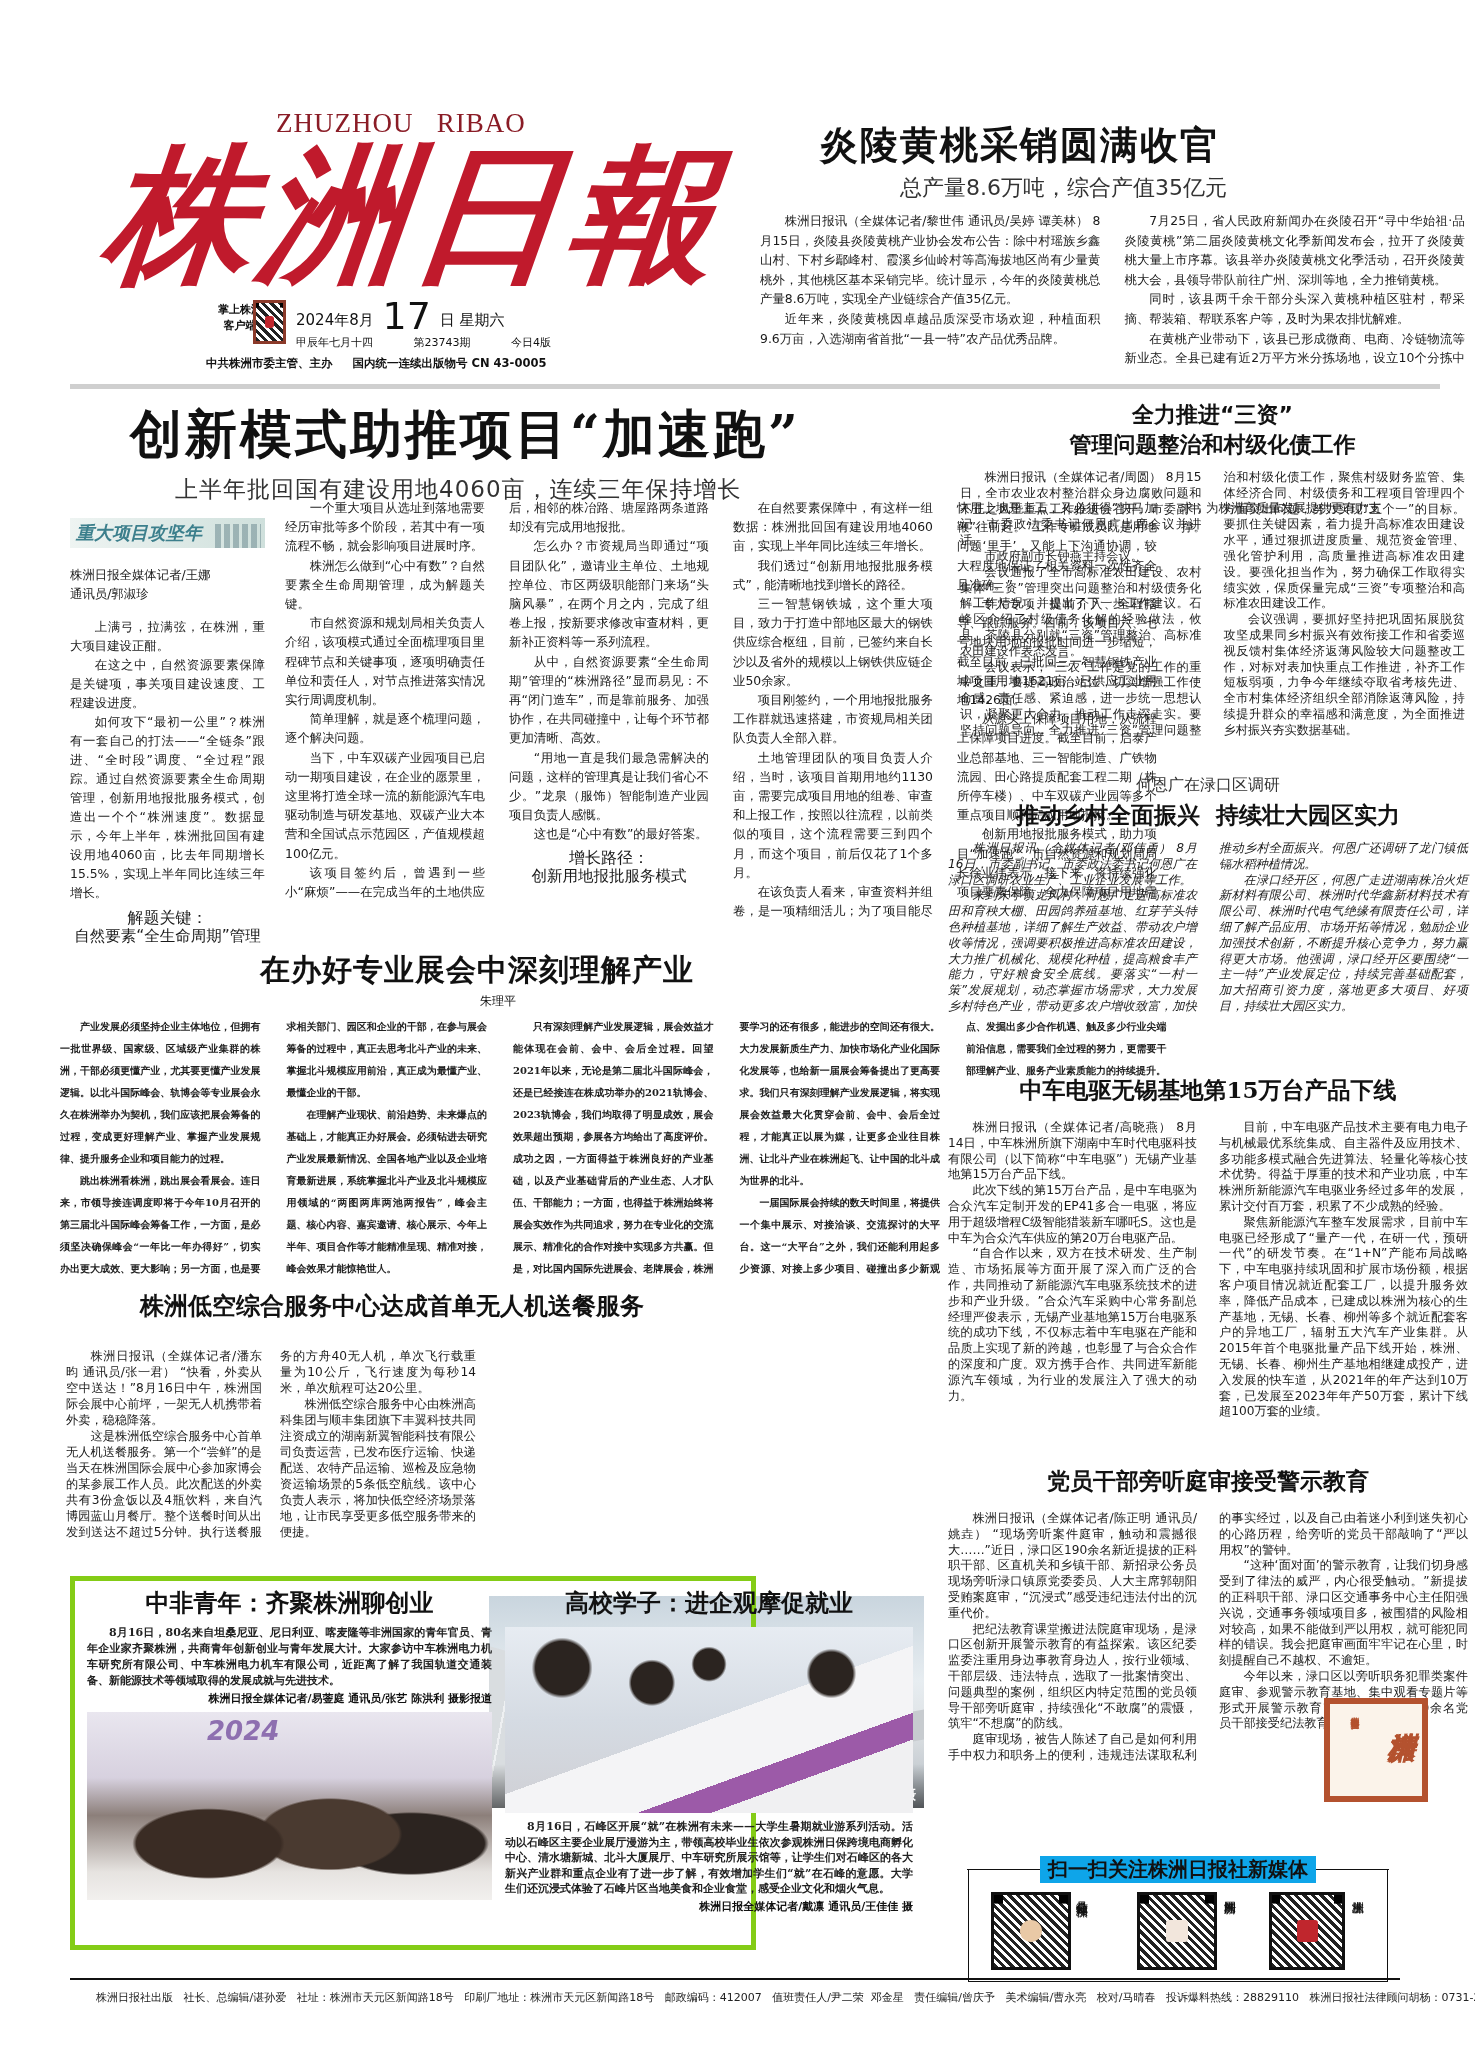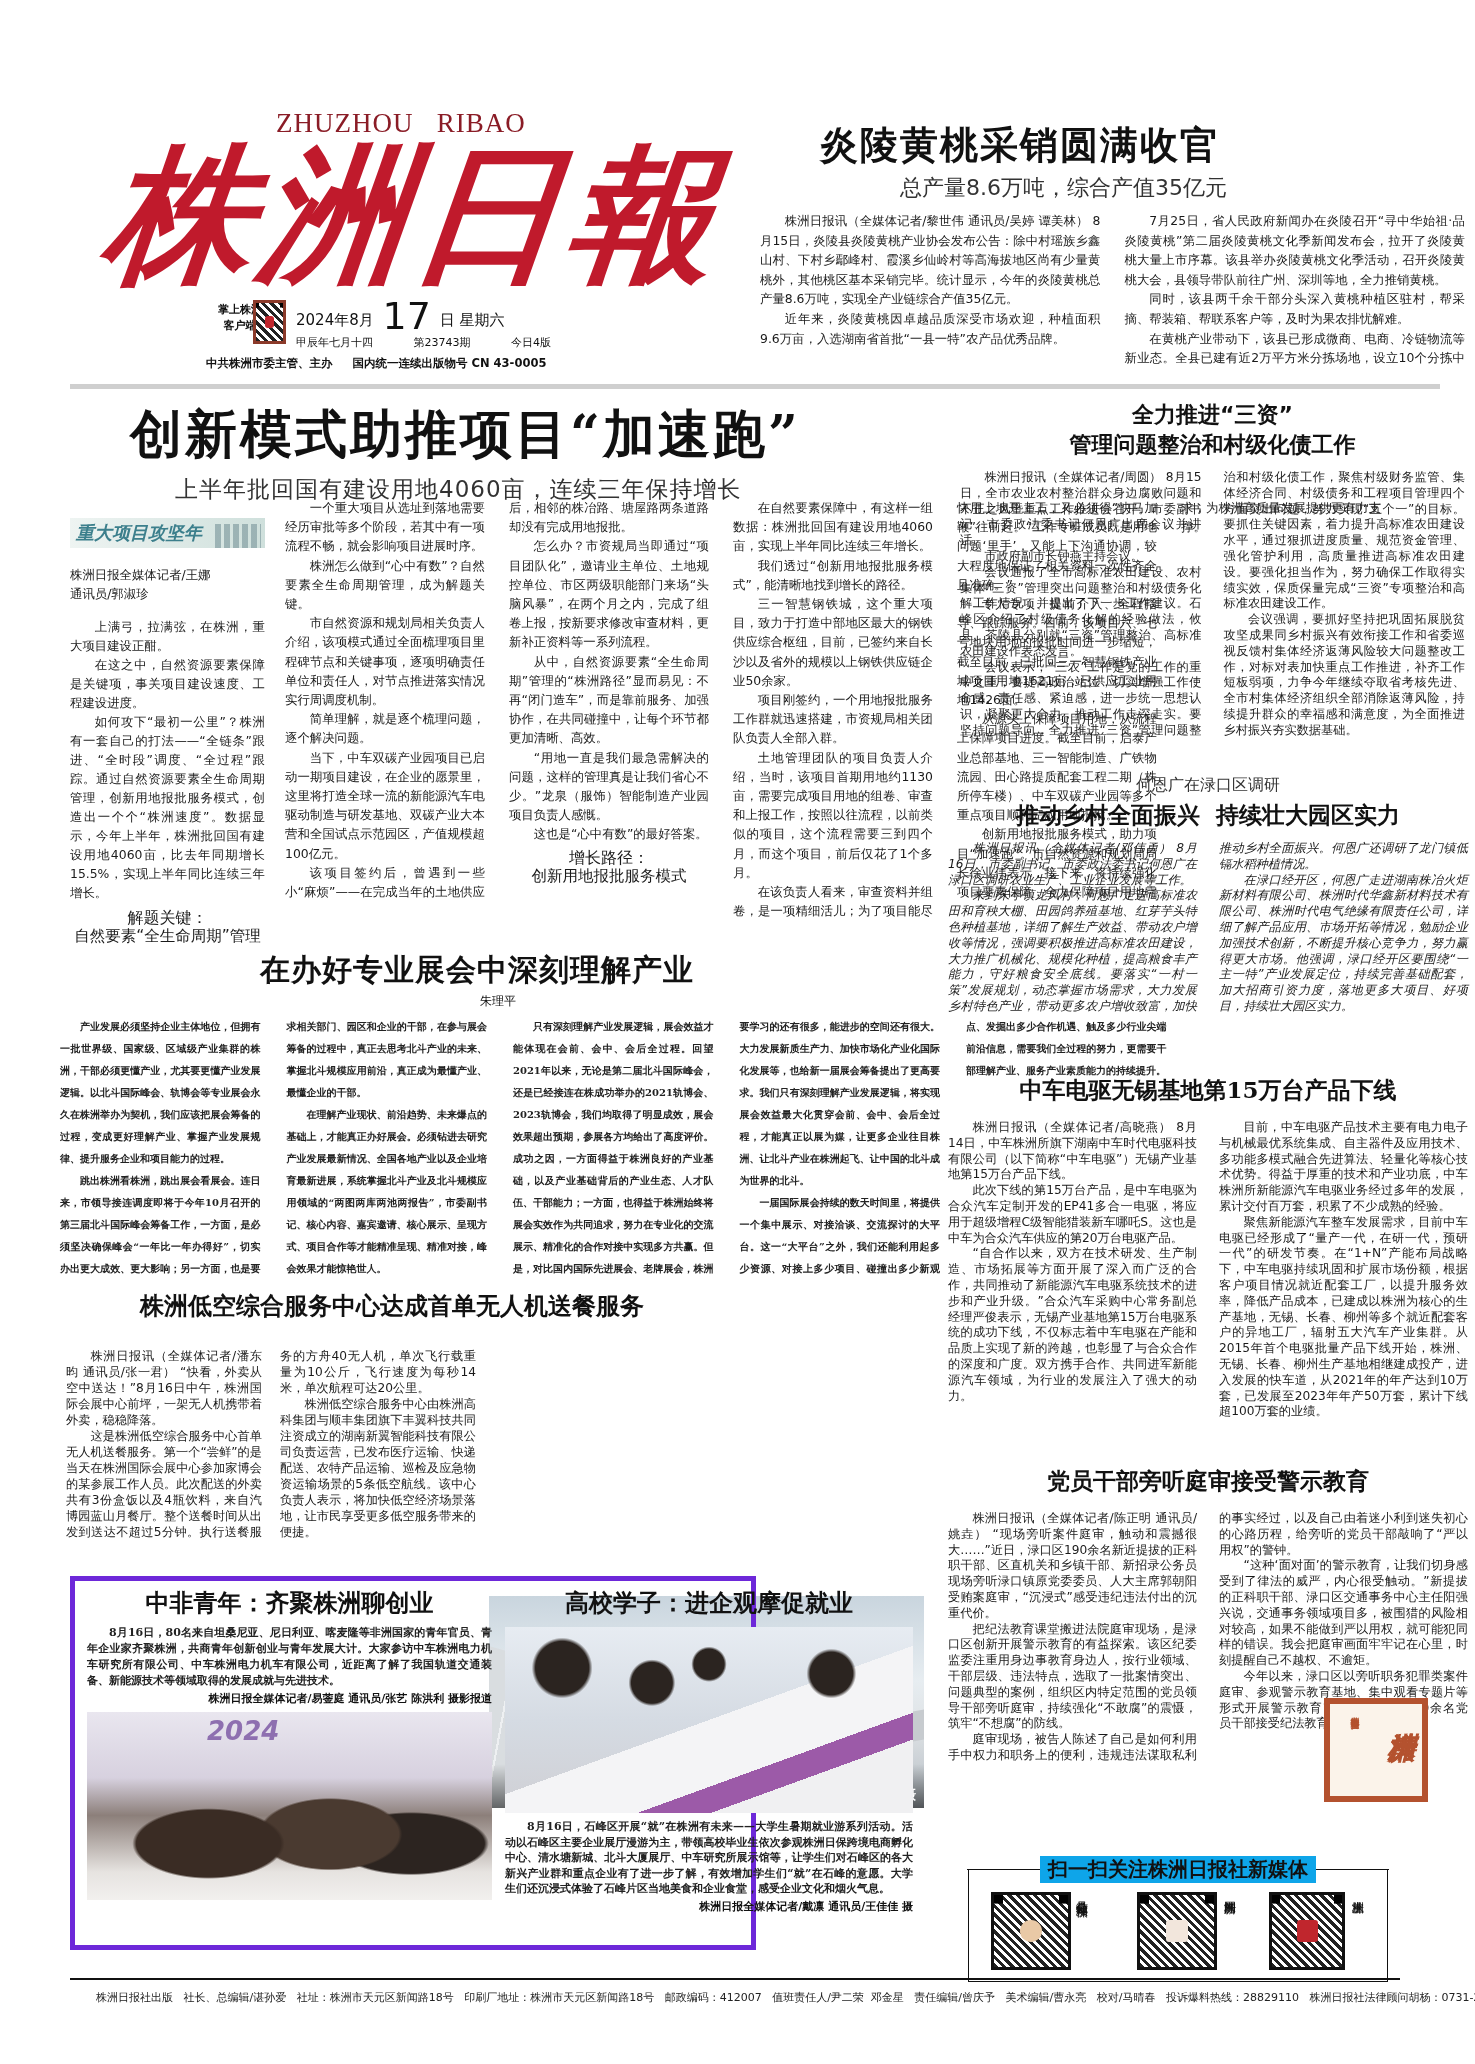--- a/index.html
+++ b/index.html
@@ -195,21 +195,21 @@
     <div style="position:absolute;left:80px;top:0;writing-mode:vertical-rl;font-size:12px;height:80px;">掌上株洲</div>
   </div>
 </div>
 
 <div class="abs" style="left:60px;top:950px;width:880px;height:325px;">
   <div class="hl serif" style="font-size:30px;margin-left:200px;text-align:left;letter-spacing:1px;">在办好专业展会中深刻理解产业</div>
   <div style="font-size:12px;margin:2px 0 6px 420px;">朱理平</div>
   <div class="kaiti cols4" style="height:265px;text-align:justify;font-size:10px;line-height:22px;column-gap:26px;">
     <p style="text-indent:2em">产业发展必须坚持企业主体地位，但拥有一批世界级、国家级、区域级产业集群的株洲，干部必须更懂产业，尤其要更懂产业发展逻辑。以北斗国际峰会、轨博会等专业展会永久在株洲举办为契机，我们应该把展会筹备的过程，变成更好理解产业、掌握产业发展规律、提升服务企业和项目能力的过程。</p>
     <p style="text-indent:2em">跳出株洲看株洲，跳出展会看展会。连日来，市领导接连调度即将于今年10月召开的第三届北斗国际峰会筹备工作，一方面，是必须坚决确保峰会“一年比一年办得好”，切实办出更大成效、更大影响；另一方面，也是要求相关部门、园区和企业的干部，在参与展会筹备的过程中，真正去思考北斗产业的未来、掌握北斗规模应用前沿，真正成为最懂产业、最懂企业的干部。</p>
-    <p style="text-indent:2em">在理解产业现状、前沿趋势、未来爆点的基础上，才能真正办好展会。必须钻进去研究产业发展最新情况、全国各地产业以及企业培育最新进展，系统掌握北斗产业及北斗规模应用领域的“两图两库两池两报告”，市委副书记、核心内容、嘉宾邀请、核心展示、呈现方式、项目合作等才能精准呈现、精准对接，峰会效果才能惊艳世人。</p>
+    <p style="text-indent:2em">在理解产业现状、前沿趋势、未来爆点的基础上，才能真正办好展会。必须钻进去研究产业发展最新情况、全国各地产业以及企业培育最新进展，系统掌握北斗产业及北斗规模应用领域的“两图两库两池两报告”，峰会主题、核心内容、嘉宾邀请、核心展示、今年上半年、项目合作等才能精准呈现、精准对接，峰会效果才能惊艳世人。</p>
     <p style="text-indent:2em">只有深刻理解产业发展逻辑，展会效益才能体现在会前、会中、会后全过程。回望2021年以来，无论是第二届北斗国际峰会，还是已经接连在株成功举办的2021轨博会、2023轨博会，我们均取得了明显成效，展会效果超出预期，参展各方均给出了高度评价。成功之因，一方面得益于株洲良好的产业基础，以及产业基础背后的产业生态、人才队伍、干部能力；一方面，也得益于株洲始终将展会实效作为共同追求，努力在专业化的交流展示、精准化的合作对接中实现多方共赢。但是，对比国内国际先进展会、老牌展会，株洲要学习的还有很多，能进步的空间还有很大。大力发展新质生产力、加快市场化产业化国际化发展等，也给新一届展会筹备提出了更高要求。我们只有深刻理解产业发展逻辑，将实现展会效益最大化贯穿会前、会中、会后全过程，才能真正以展为媒，让更多企业往目株洲、让北斗产业在株洲起飞、让中国的北斗成为世界的北斗。</p>
     <p style="text-indent:2em">一届国际展会持续的数天时间里，将提供一个集中展示、对接洽谈、交流探讨的大平台。这一“大平台”之外，我们还能利用起多少资源、对接上多少项目、碰撞出多少新观点、发掘出多少合作机遇、触及多少行业尖端前沿信息，需要我们全过程的努力，更需要干部理解产业、服务产业素质能力的持续提升。</p>
   </div>
 </div>
 
 <div class="abs" style="left:60px;top:1290px;width:880px;height:275px;">
   <div class="hl serif" style="font-size:24px;margin-left:80px;text-align:left;">株洲低空综合服务中心达成首单无人机送餐服务</div>
   <div class="abs body-text cols2" style="left:6px;top:58px;width:410px;height:215px;font-size:12.2px;line-height:16px;column-gap:18px;">
     <p>株洲日报讯（全媒体记者/潘东昀 通讯员/张一君） “快看，外卖从空中送达！”8月16日中午，株洲国际会展中心前坪，一架无人机携带着外卖，稳稳降落。</p>
     <p>这是株洲低空综合服务中心首单无人机送餐服务。第一个“尝鲜”的是当天在株洲国际会展中心参加家博会的某参展工作人员。此次配送的外卖共有3份盒饭以及4瓶饮料，来自汽博园蓝山月餐厅。整个送餐时间从出发到送达不超过5分钟。执行送餐服务的方舟40无人机，单次飞行载重量为10公斤，飞行速度为每秒14米，单次航程可达20公里。</p>
@@ -227,21 +227,21 @@
       <div style="position:absolute;left:56px;top:28px;width:58px;height:44px;background:#9c2a2a;border:2px solid #ddd;"></div>
       <div style="position:absolute;left:84px;top:28px;width:30px;height:44px;background:#8a6a4a;"></div>
     </div>
     <div class="caption-strip">
       <div>株洲国际会展中心前坪，携带着外卖的无人机即将降落。</div>
       <div>株洲日报全媒体记者/潘东昀 摄</div>
     </div>
   </div>
 </div>
 
-<div class="abs" style="left:70px;top:1576px;width:686px;height:374px;border:5px solid #6d28d9;">
+<div class="abs" style="left:70px;top:1576px;width:686px;height:374px;border:5px solid #84cc16;">
 
   <div class="abs" style="left:12px;top:6px;width:405px;">
     <div class="hl" style="font-size:24px;">中非青年：齐聚株洲聊创业</div>
     <div class="kaiti" style="font-size:11px;line-height:16px;text-indent:2em;margin-top:6px;text-align:justify;">8月16日，80名来自坦桑尼亚、尼日利亚、喀麦隆等非洲国家的青年官员、青年企业家齐聚株洲，共商青年创新创业与青年发展大计。大家参访中车株洲电力机车研究所有限公司、中车株洲电力机车有限公司，近距离了解了我国轨道交通装备、新能源技术等领域取得的发展成就与先进技术。</div>
     <div style="font-size:11px;text-align:right;font-weight:bold;margin-top:2px;">株洲日报全媒体记者/易蓥庭 通讯员/张艺 陈洪利 摄影报道</div>
     <div class="photo" style="margin-top:6px;height:188px;background:
          radial-gradient(ellipse at 30% 70%,#3a2c24 0 18%,transparent 19%),
          radial-gradient(ellipse at 60% 65%,#4a3a30 0 20%,transparent 21%),
          radial-gradient(ellipse at 80% 70%,#2c2420 0 16%,transparent 17%),
          linear-gradient(180deg,#e9e6ef 0%,#d7d1df 35%,#8c7f7a 55%,#e6e3e0 85%,#f2f0ee 100%);">

